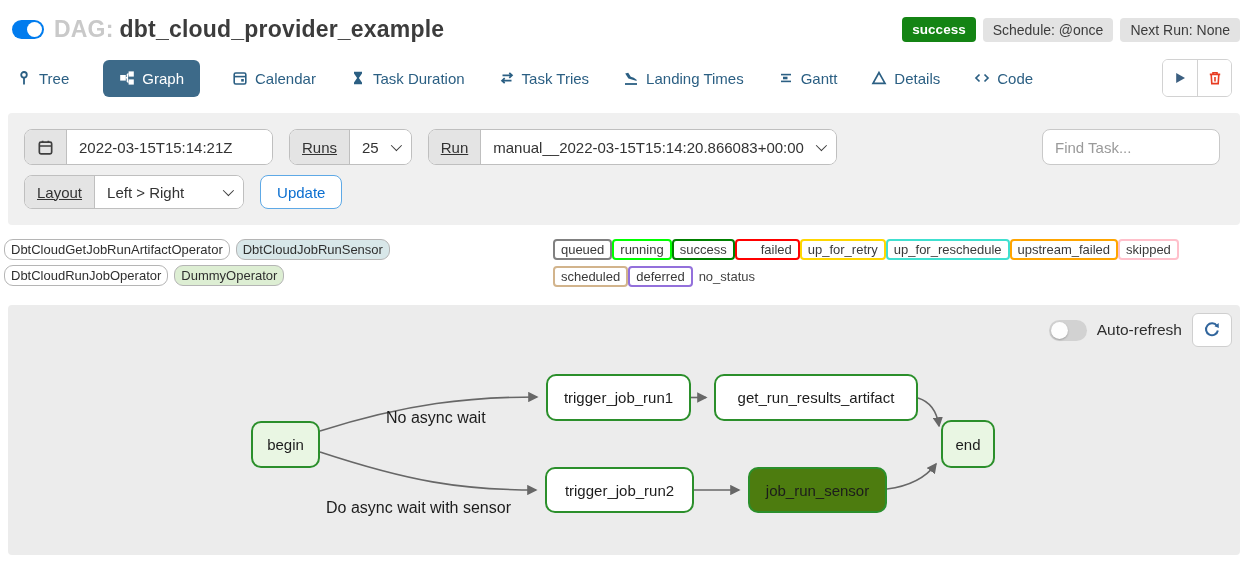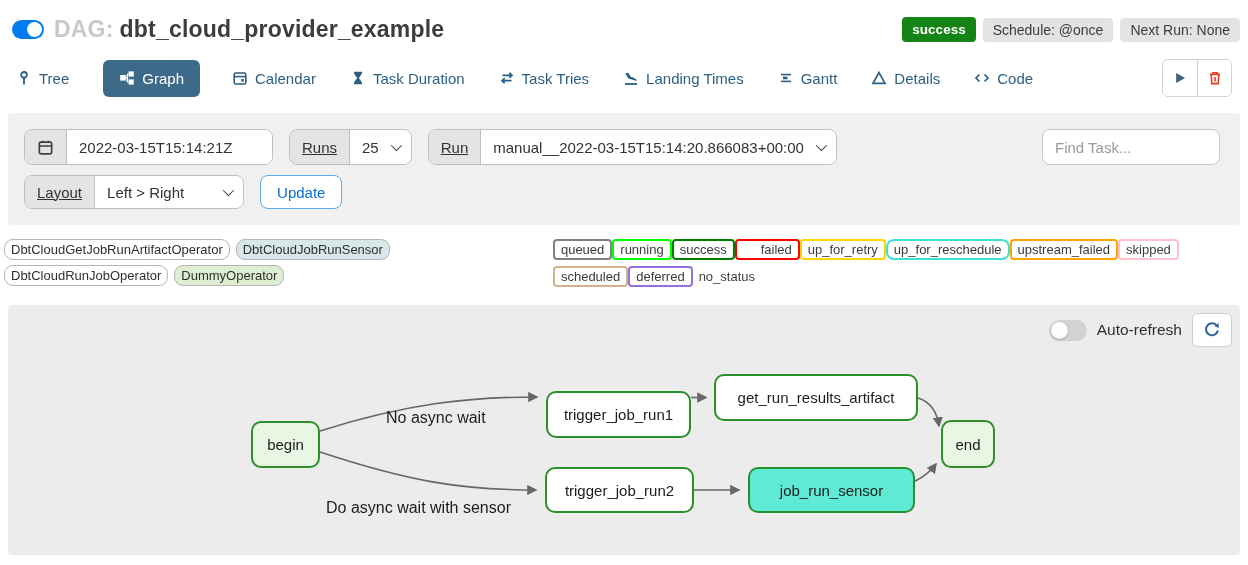--- a/index.html
+++ b/index.html
@@ -207,21 +207,21 @@
       <span class="op-badge" style="background: rgb(216, 231, 233);">DbtCloudJobRunSensor</span>
       <span class="op-badge" style="background: rgb(255, 255, 255);">DbtCloudRunJobOperator</span>
       <span class="op-badge" style="background: rgb(221, 238, 211);">DummyOperator</span>
     </div>
   <div class="status-list">
       <span class="status-badge" style="border-color: rgb(128, 128, 128);">queued</span>
       <span class="status-badge" style="border-color: rgb(0, 255, 0);">running</span>
       <span class="status-badge" style="border-color: rgb(0, 128, 0);">success</span>
       <span class="status-badge" style="border-color: rgb(255, 0, 0); padding-left: 24px;">failed</span>
       <span class="status-badge" style="border-color: rgb(255, 215, 0);">up_for_retry</span>
-      <span class="status-badge" style="border-color: rgb(64, 224, 208); border-radius: 8px;">up_for_reschedule</span>
+      <span class="status-badge" style="border-color: rgb(64, 224, 208);">up_for_reschedule</span>
       <span class="status-badge" style="border-color: rgb(255, 165, 0);">upstream_failed</span>
       <span class="status-badge" style="border-color: rgb(255, 192, 203);">skipped</span>
       <span class="status-badge" style="border-color: rgb(210, 180, 140);">scheduled</span>
       <span class="status-badge" style="border-color: rgb(147, 112, 219);">deferred</span>
       <span class="no-status">no_status</span>
     </div>
 </div>
 
 <div class="graph-panel">
   <svg class="edges-svg" width="1232" height="250" viewBox="0 0 1232 250">
@@ -234,24 +234,24 @@
       <path d="M312,126 C400,98 462,92 529,92" marker-end="url(#arrow)"></path>
       <path d="M312,147 C400,176 452,185 528,185" marker-end="url(#arrow)"></path>
       <path d="M683,92.5 L698,92.5" marker-end="url(#arrow)"></path>
       <path d="M686,185 L731,185" marker-end="url(#arrow)"></path>
       <path d="M910,93 C923,97 929,107 931,121" marker-end="url(#arrow)"></path>
       <path d="M879,184 C903,181 919,171 928,159" marker-end="url(#arrow)"></path>
     </g>
   </svg>
   <div>
       <div class="gnode" style="left: 243px; top: 116px; width: 69px; height: 47px; background: rgb(233, 246, 227); text-align: right;">begin</div>
-      <div class="gnode" style="left: 538px; top: 69px; width: 145px; height: 47px; background: rgb(255, 255, 255); margin-top: 17px;">trigger_job_run1</div>
+      <div class="gnode" style="left: 538px; top: 69px; width: 145px; height: 47px; background: rgb(255, 255, 255);">trigger_job_run1</div>
       <div class="gnode" style="left: 706px; top: 69px; width: 204px; height: 47px; background: rgb(255, 255, 255);">get_run_results_artifact</div>
       <div class="gnode" style="left: 537px; top: 162px; width: 149px; height: 46px; background: rgb(255, 255, 255);">trigger_job_run2</div>
-      <div class="gnode" style="left: 740px; top: 162px; width: 167px; height: 46px; background: #5eead4;">job_run_sensor</div>
+      <div class="gnode" style="left: 740px; top: 162px; width: 139px; height: 46px; background: #4d7c0f;">job_run_sensor</div>
       <div class="gnode" style="left: 933px; top: 115px; width: 54px; height: 48px; background: rgb(233, 246, 227);">end</div>
     </div>
   <div>
       <div class="edge-label" style="left: 378px; top: 104px;">No async wait</div>
       <div class="edge-label" style="left: 318px; top: 194px;">Do async wait with sensor</div>
     </div>
   <div class="graph-controls">
     <div class="ar-toggle">
         <div class="knob"></div>
       </div>

